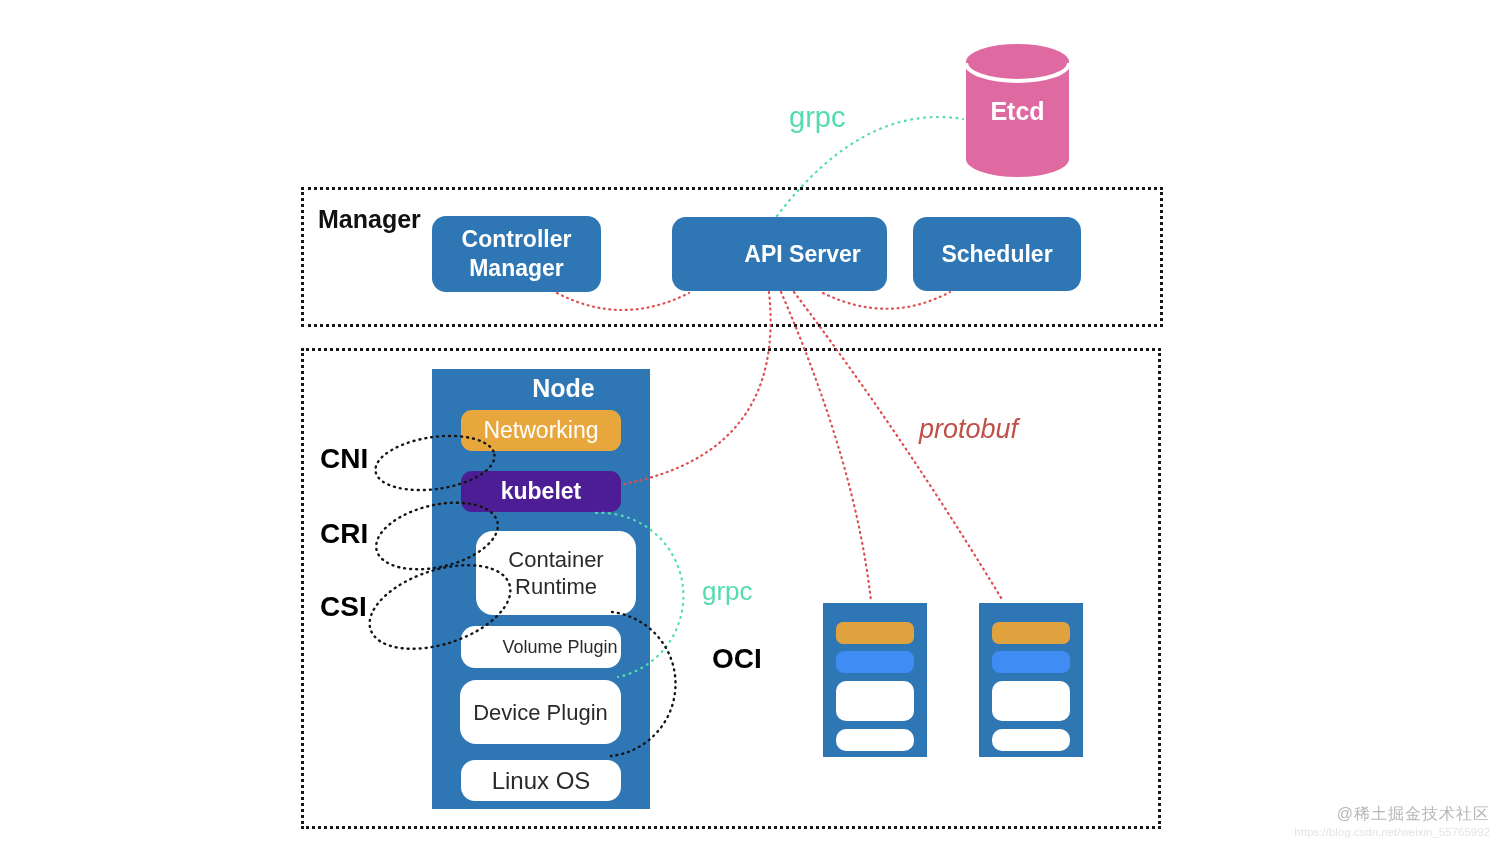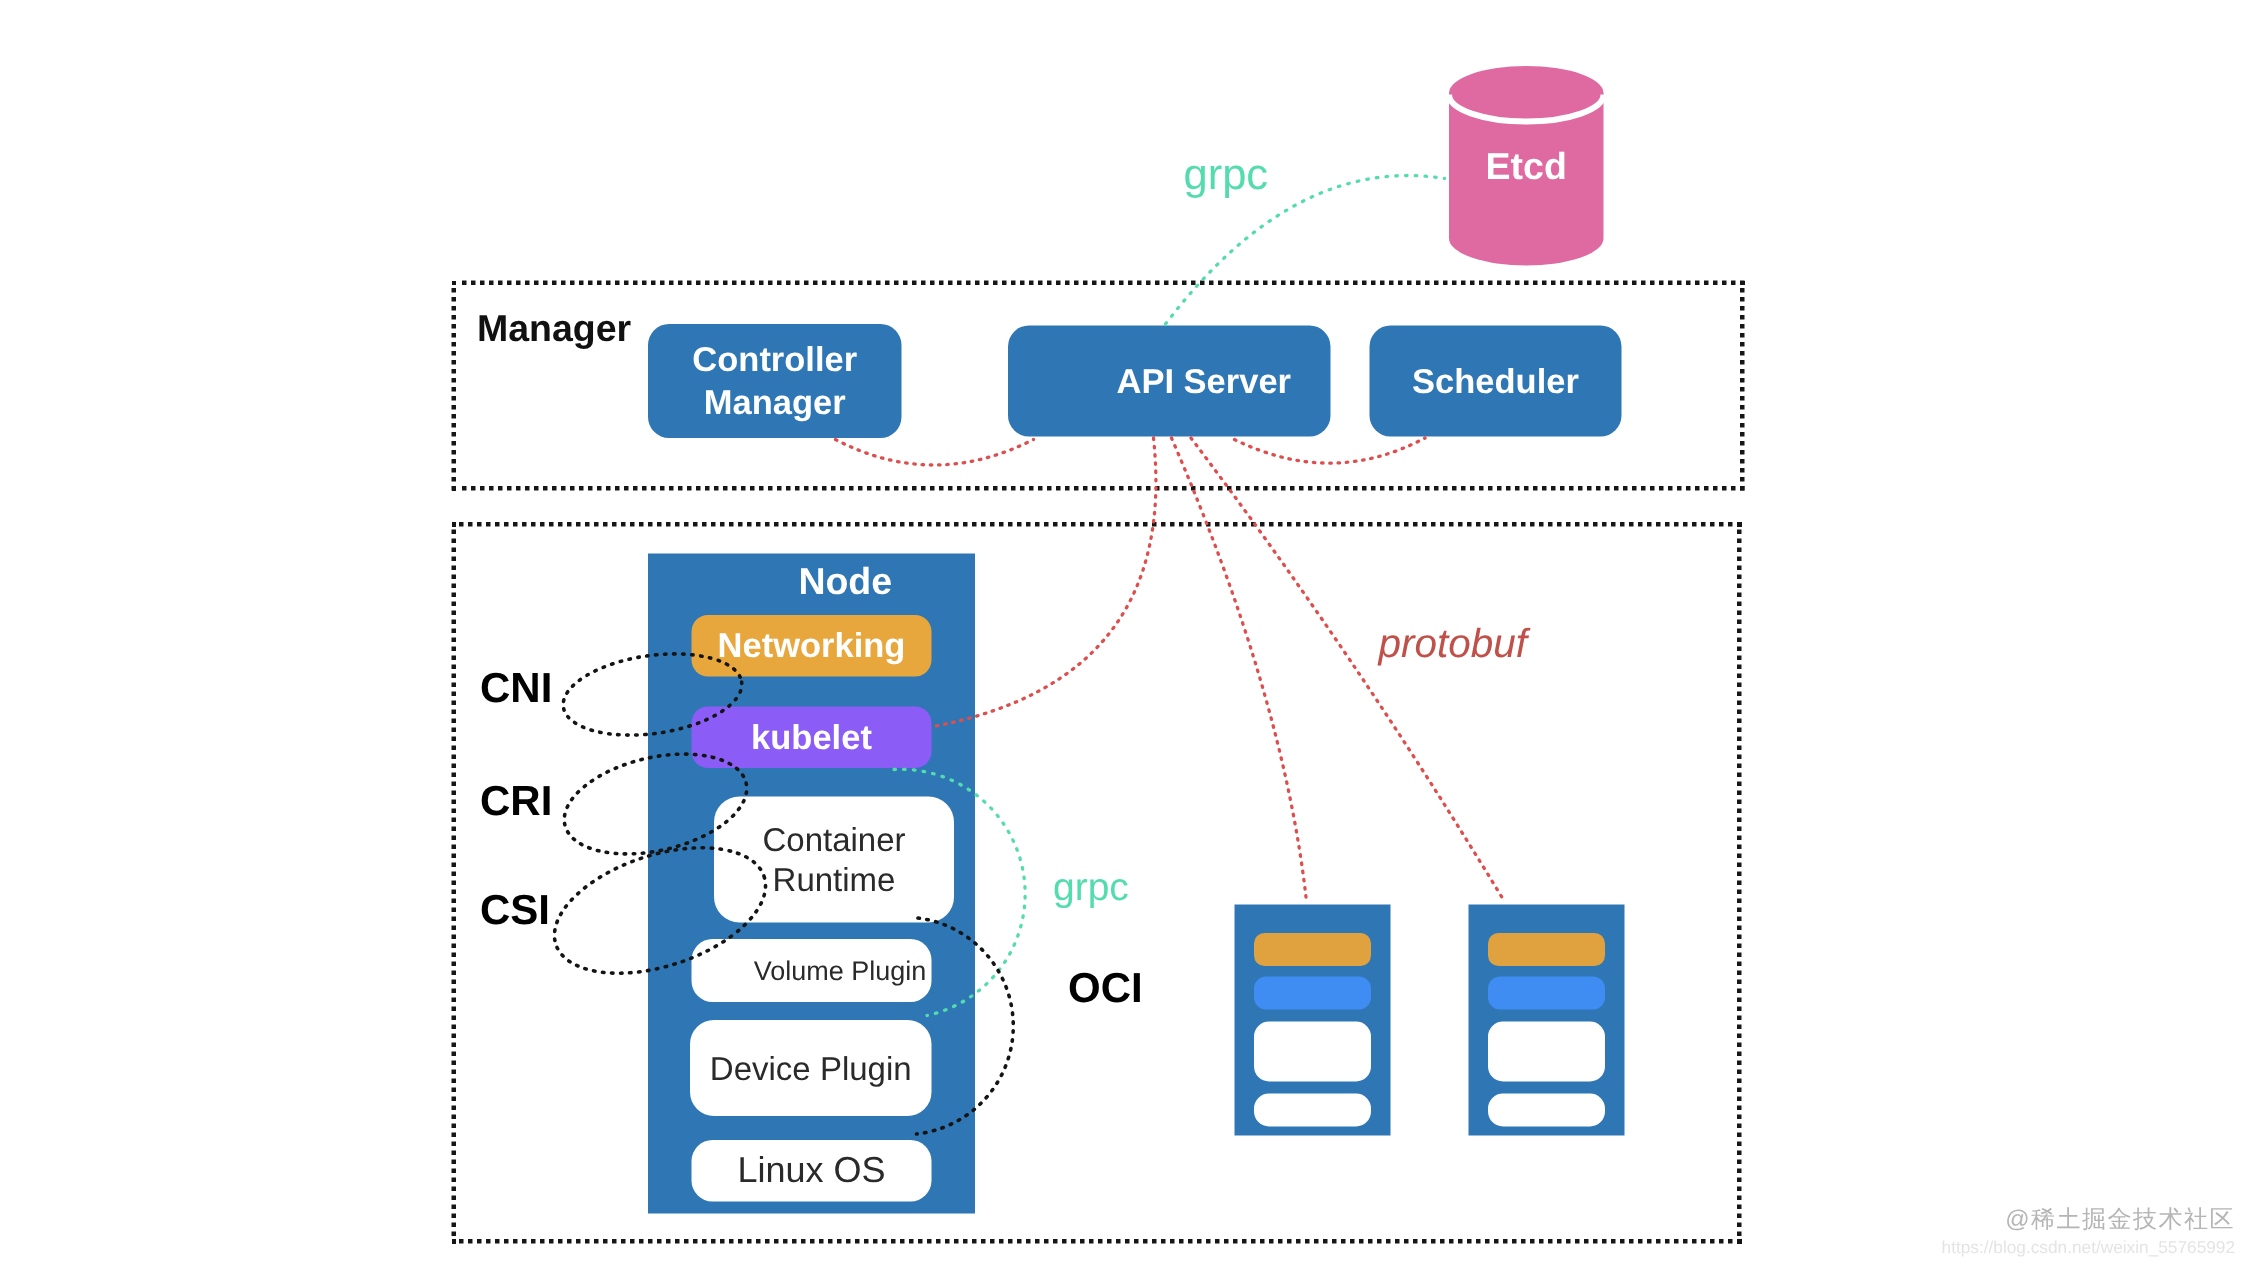--- a/index.html
+++ b/index.html
@@ -23,22 +23,22 @@
     position:absolute;left:432px;top:369px;width:218px;height:440px;background:#2f76b5;
   }
   .node-title{
     position:absolute;left:432px;top:374px;width:263px;text-align:center;
     color:#fff;font-weight:bold;font-size:25px;
   }
   .pill{
     position:absolute;display:flex;align-items:center;justify-content:center;text-align:center;
     box-sizing:border-box;
   }
-  .pill.orange{background:#e8a73d;color:#fff;font-weight:bold;font-size:23px;border-radius:11px;}
-  .pill.lblue{background:#8b5cf6;color:#fff;font-weight:bold;font-size:23px;border-radius:11px;}
+  .pill.orange{background:#e8a73d;color:#fff;font-weight:normal;font-size:23px;border-radius:11px;}
+  .pill.lblue{background:#4c1d95;color:#fff;font-weight:bold;font-size:23px;border-radius:11px;}
   .pill.white{background:#ffffff;color:#2a2a2a;font-weight:400;border-radius:14px;line-height:27px;}
   .iface-label{
     position:absolute;font-size:28px;color:#000;font-weight:600;
   }
   .proto-label{position:absolute;font-weight:300;}
   .proto-label.teal{color:#55dcae;}
   .proto-label.red{color:#c0504a;font-weight:400;}
   .pod{
     position:absolute;width:104px;height:154px;background:#2f76b5;
   }

